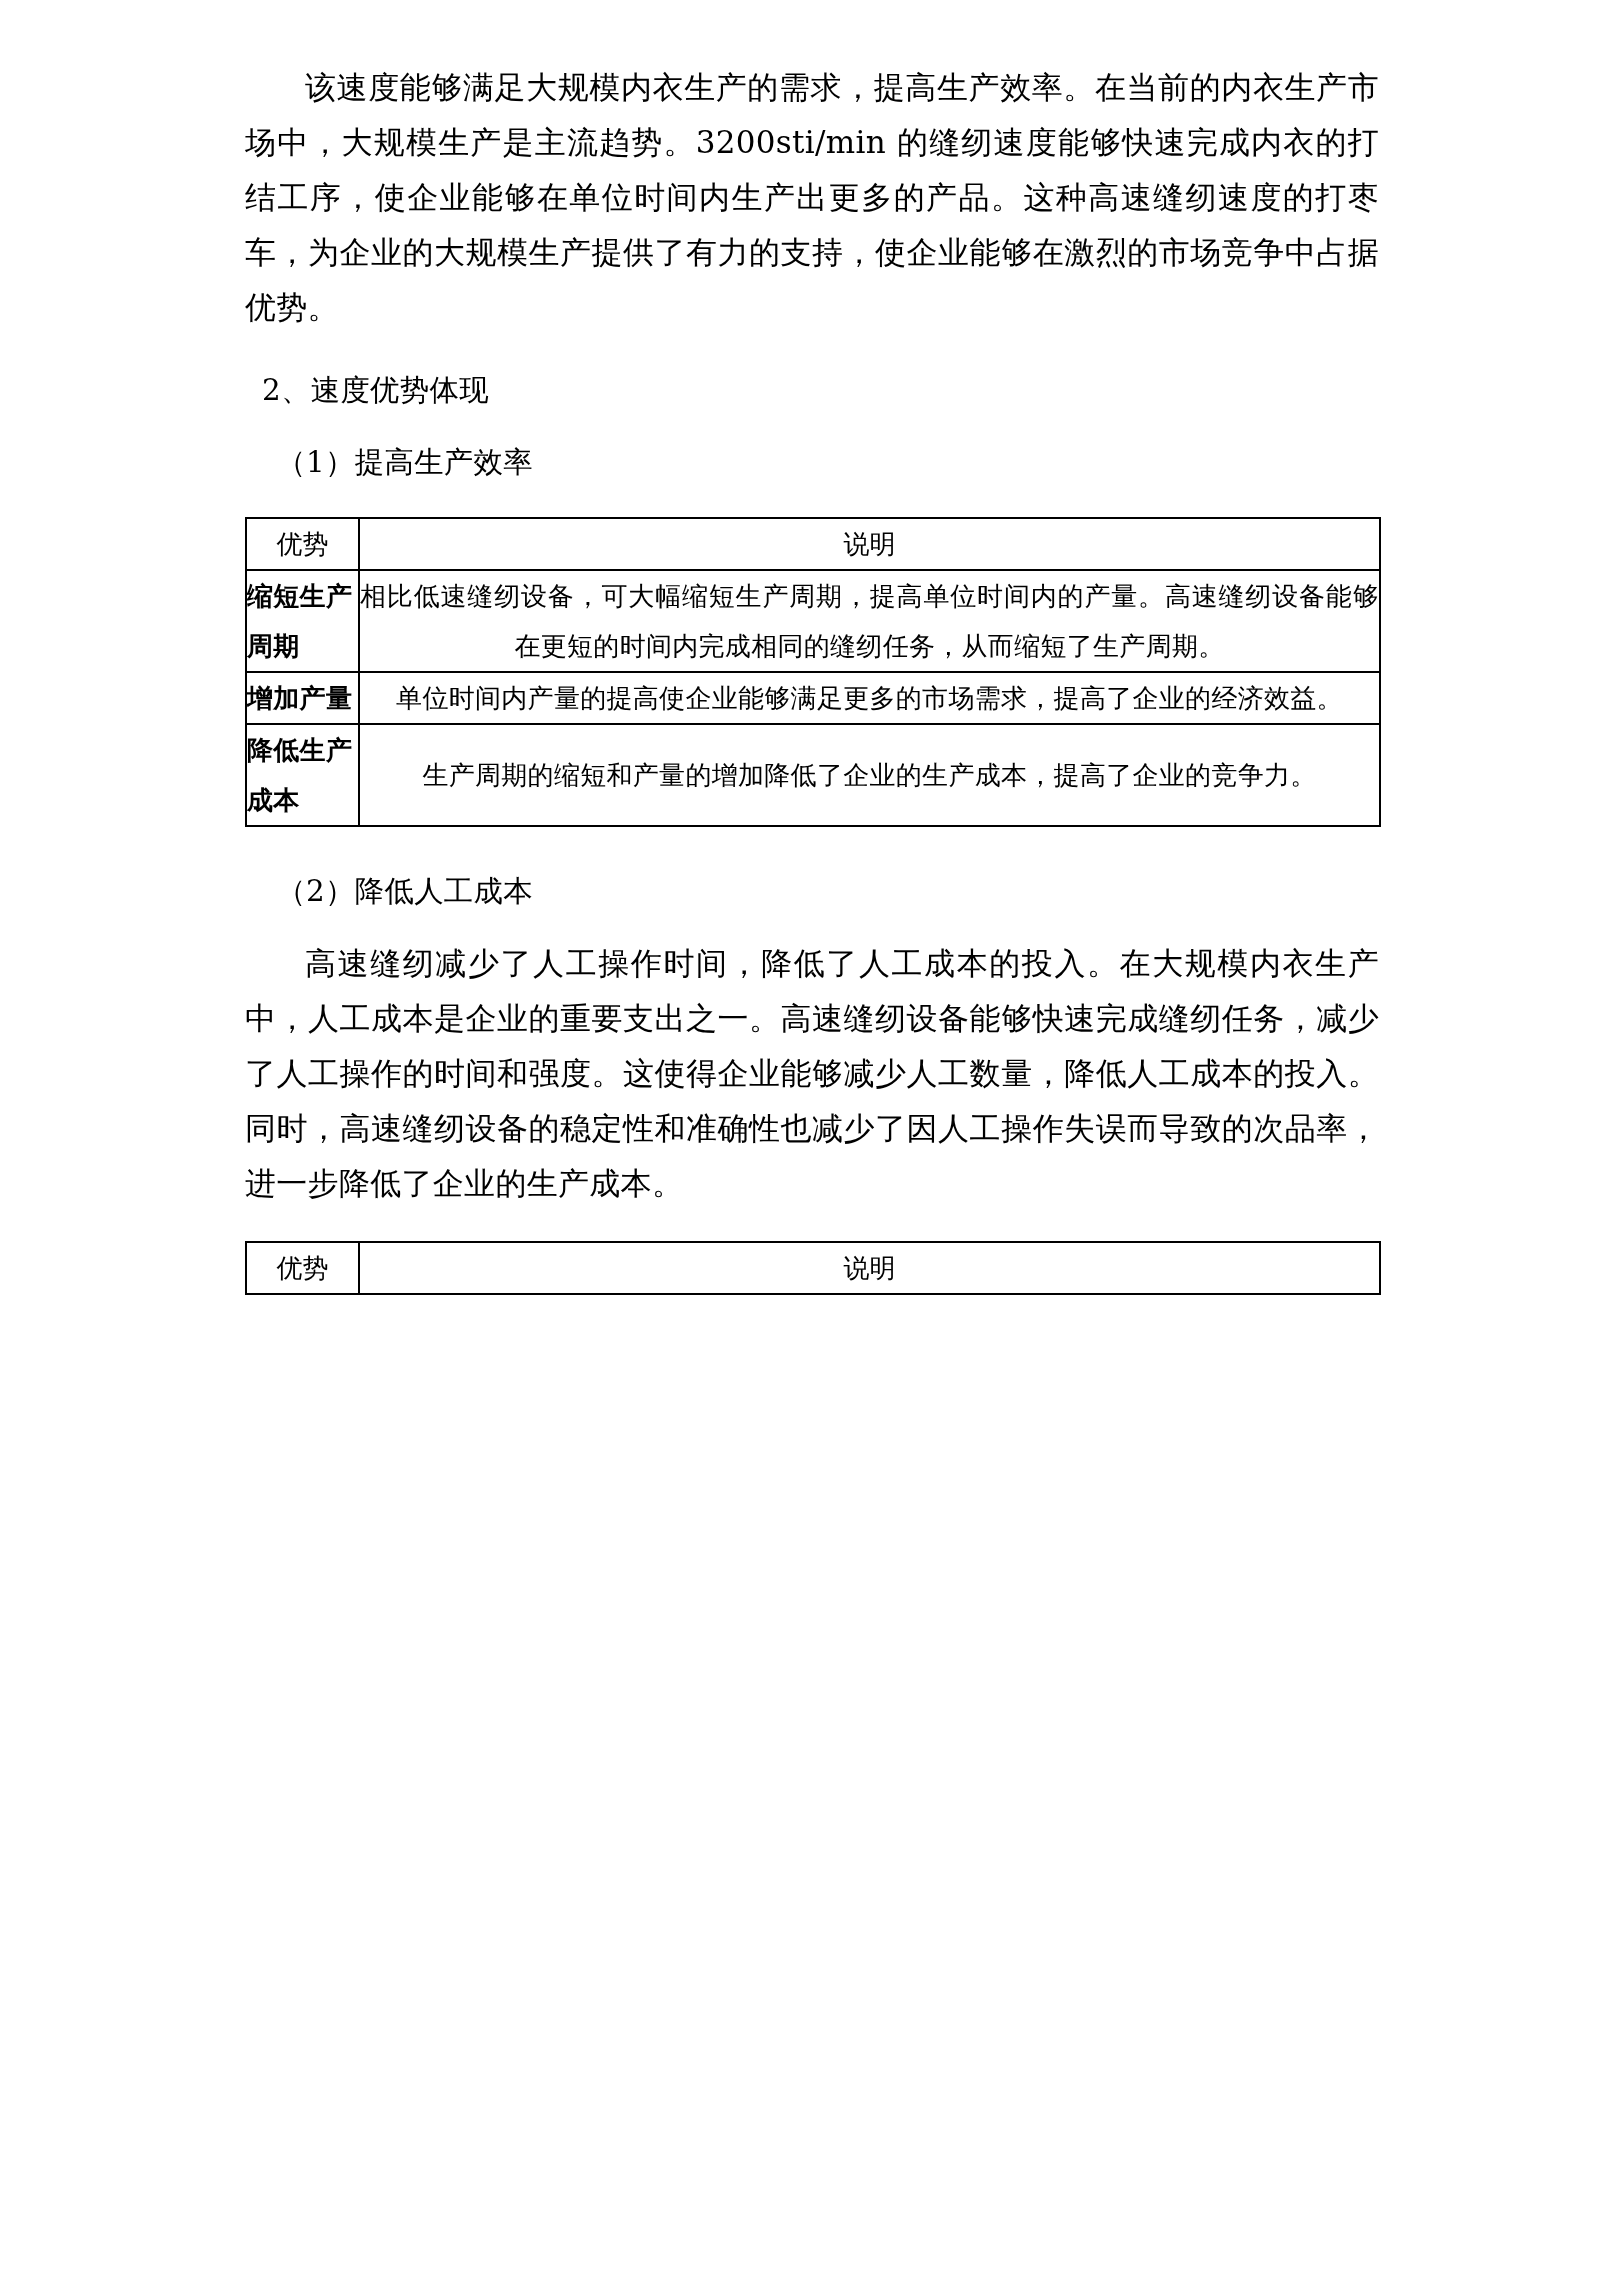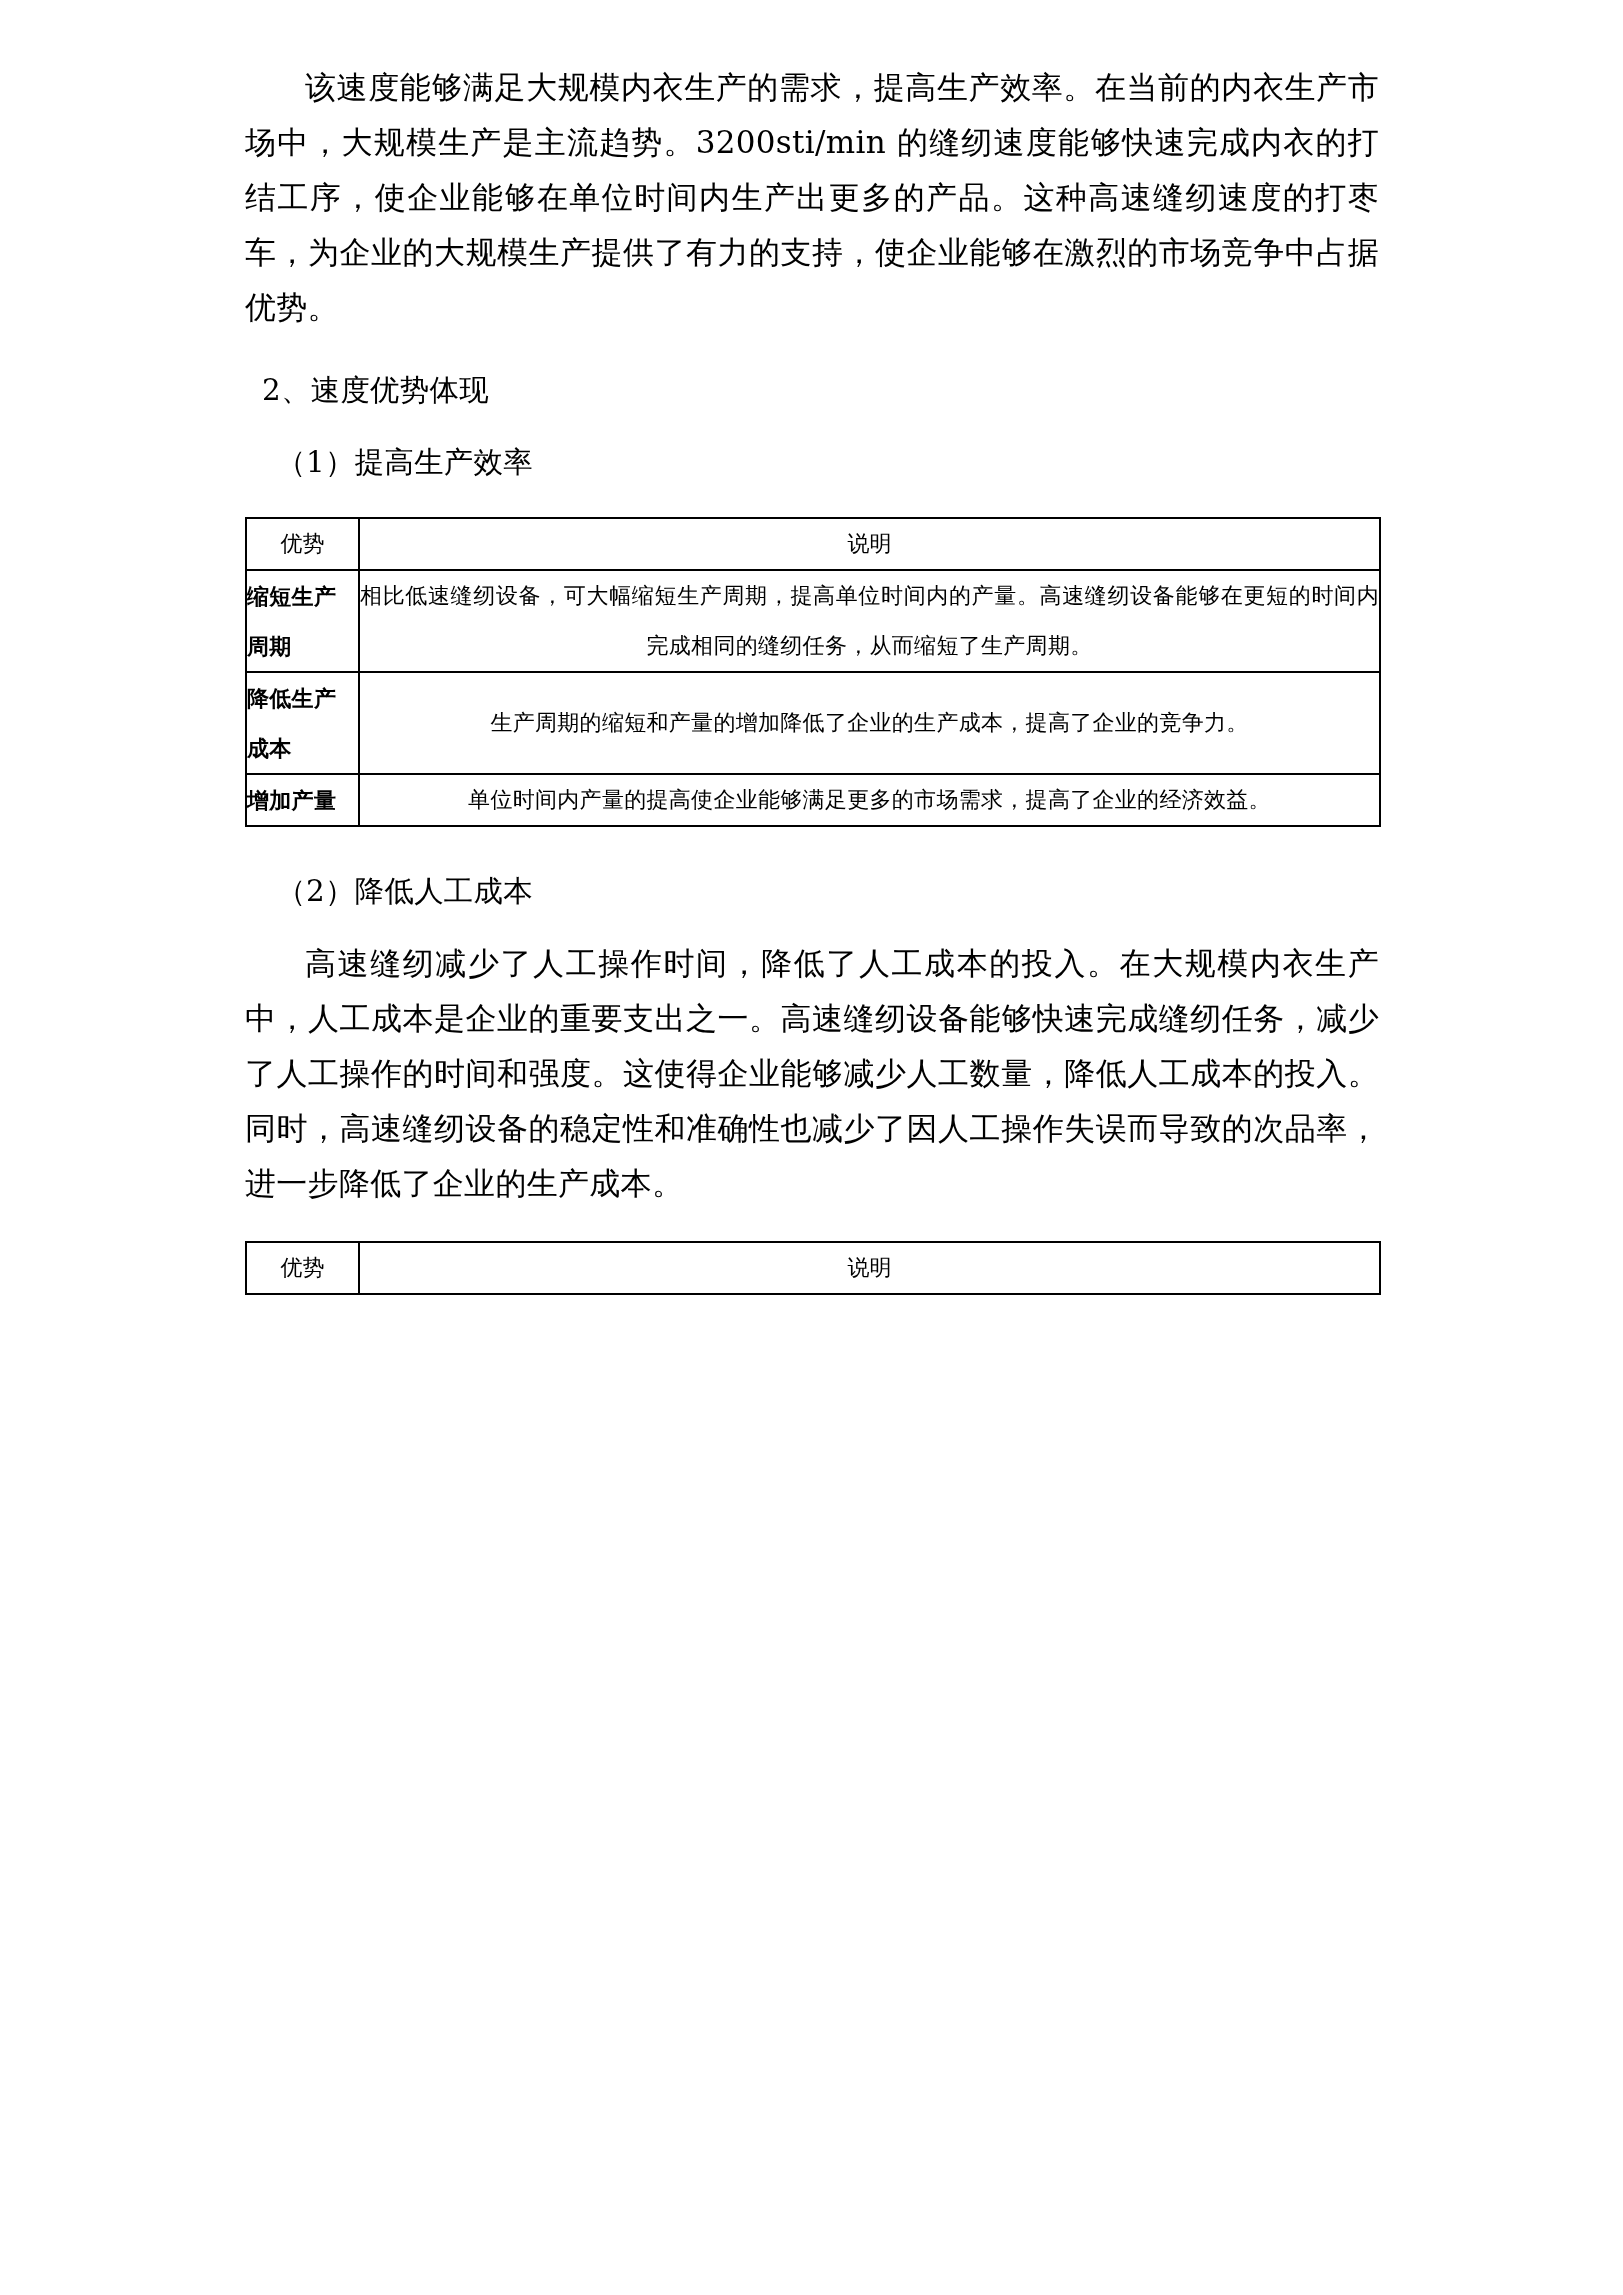--- a/index.html
+++ b/index.html
@@ -53,21 +53,21 @@
   
   .gap-s { height: 10.5px; }
   .gap-m { height: 19.6px; }
   .gap-l { height: 30px; }
 
   
   table.doc-table {
     border-collapse: collapse;
     width: 1134px;
     table-layout: fixed;
-    font-size: 22px;
+    font-size: 26px;
     line-height: 50px;
   }
   table.doc-table td {
     border: 2px solid #000000;
     padding: 0;
     vertical-align: middle;
     word-break: break-all;
   }
   table.doc-table col.c1 { width: 113px; }
   table.doc-table col.c2 { width: 1021px; }
@@ -125,26 +125,26 @@
       <tbody>
         <tr>
           <td class="th-label">优势</td>
           <td class="th-desc">说明</td>
         </tr>
         <tr>
           <td class="cell-label">缩短生产周期</td>
           <td class="cell-desc">相比低速缝纫设备，可大幅缩短生产周期，提高单位时间内的产量。高速缝纫设备能够在更短的时间内完成相同的缝纫任务，从而缩短了生产周期。</td>
         </tr>
         <tr>
+          <td class="cell-label">增加产量</td>
+          <td class="cell-desc">单位时间内产量的提高使企业能够满足更多的市场需求，提高了企业的经济效益。</td>
+        </tr>
+        <tr>
           <td class="cell-label">降低生产成本</td>
           <td class="cell-desc">生产周期的缩短和产量的增加降低了企业的生产成本，提高了企业的竞争力。</td>
-        </tr>
-        <tr>
-          <td class="cell-label">增加产量</td>
-          <td class="cell-desc">单位时间内产量的提高使企业能够满足更多的市场需求，提高了企业的经济效益。</td>
         </tr>
       </tbody>
     </table>
 
     <div class="gap-m"></div>
 
     <div class="heading sub">（2）降低人工成本</div>
 
     <p class="para indent">高速缝纫减少了人工操作时间，降低了人工成本的投入。在大规模内衣生产中，人工成本是企业的重要支出之一。高速缝纫设备能够快速完成缝纫任务，减少了人工操作的时间和强度。这使得企业能够减少人工数量，降低人工成本的投入。同时，高速缝纫设备的稳定性和准确性也减少了因人工操作失误而导致的次品率，进一步降低了企业的生产成本。</p>
 

